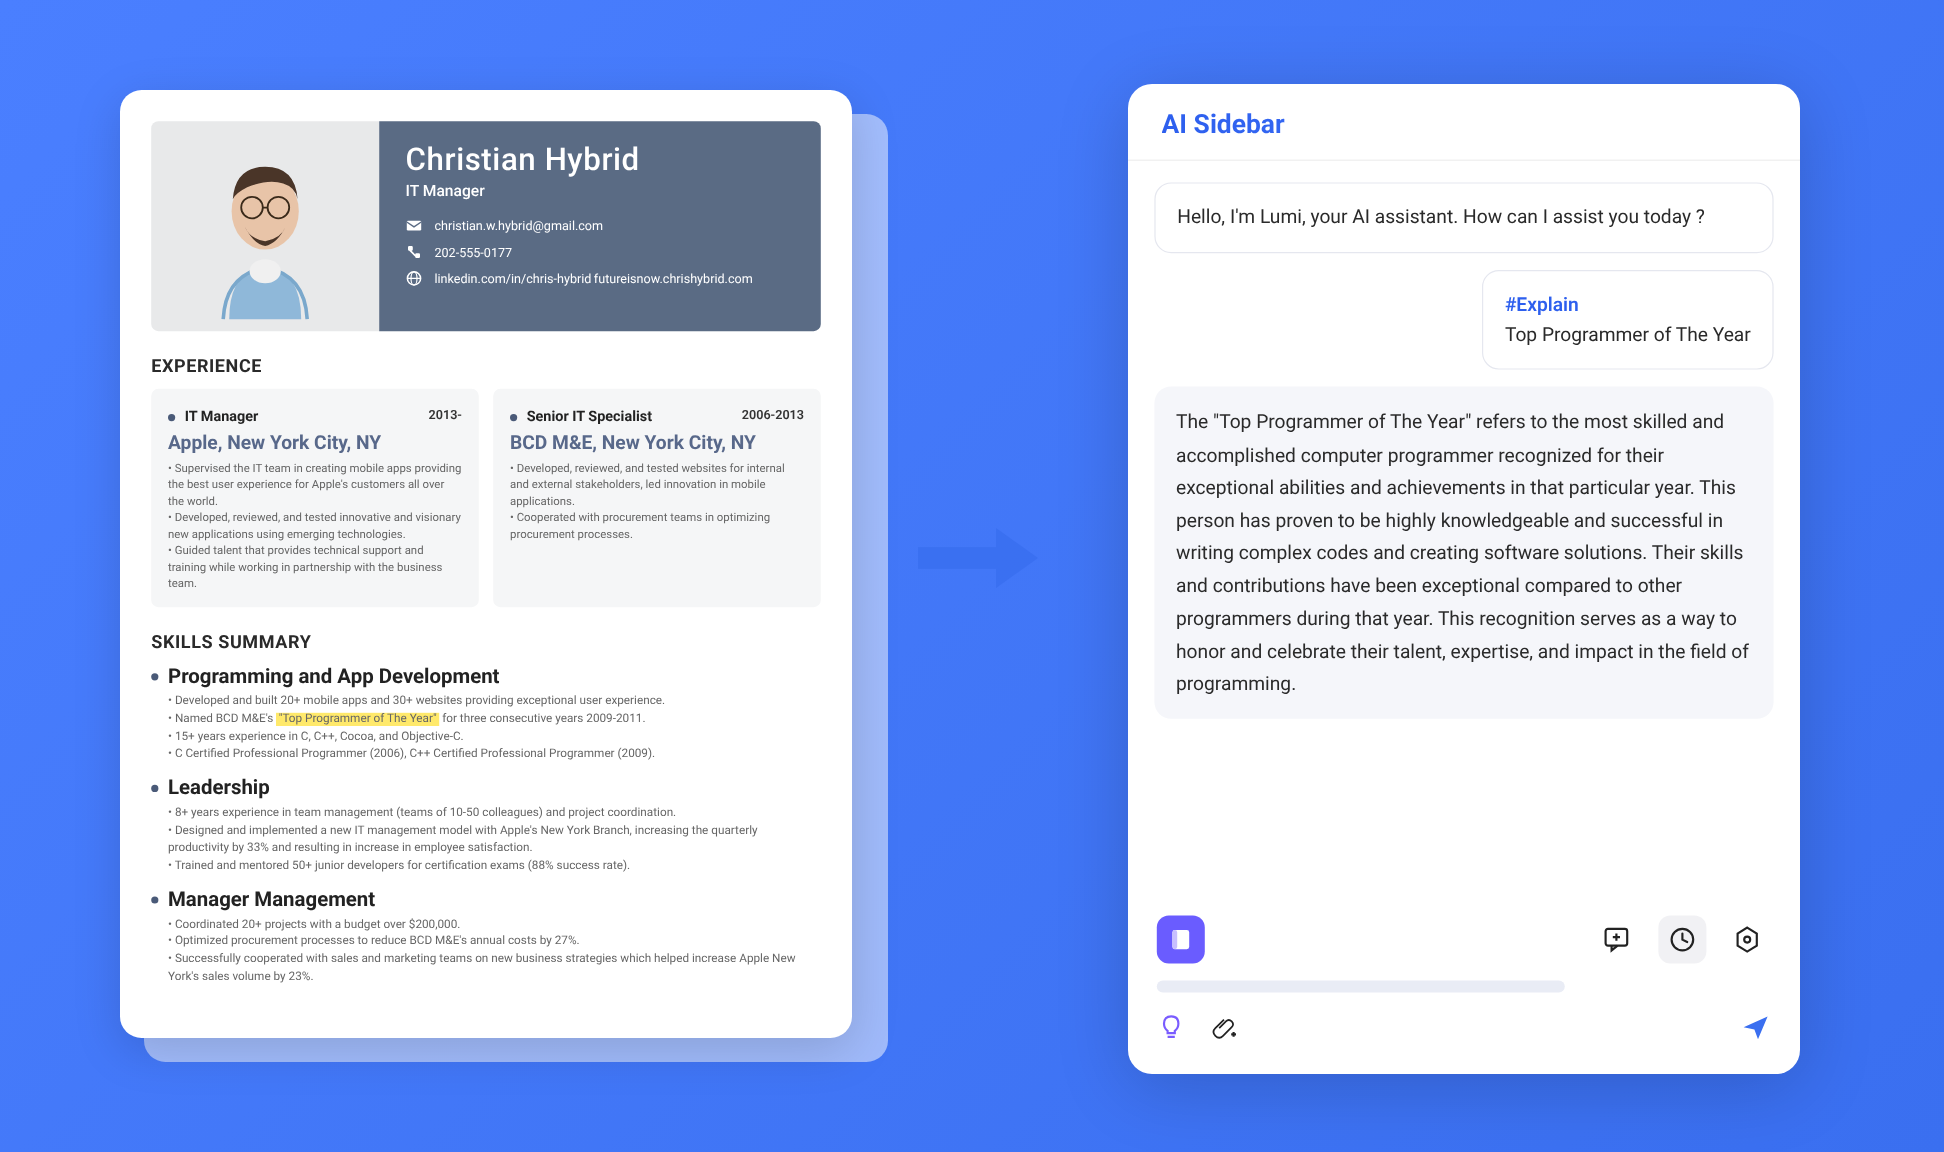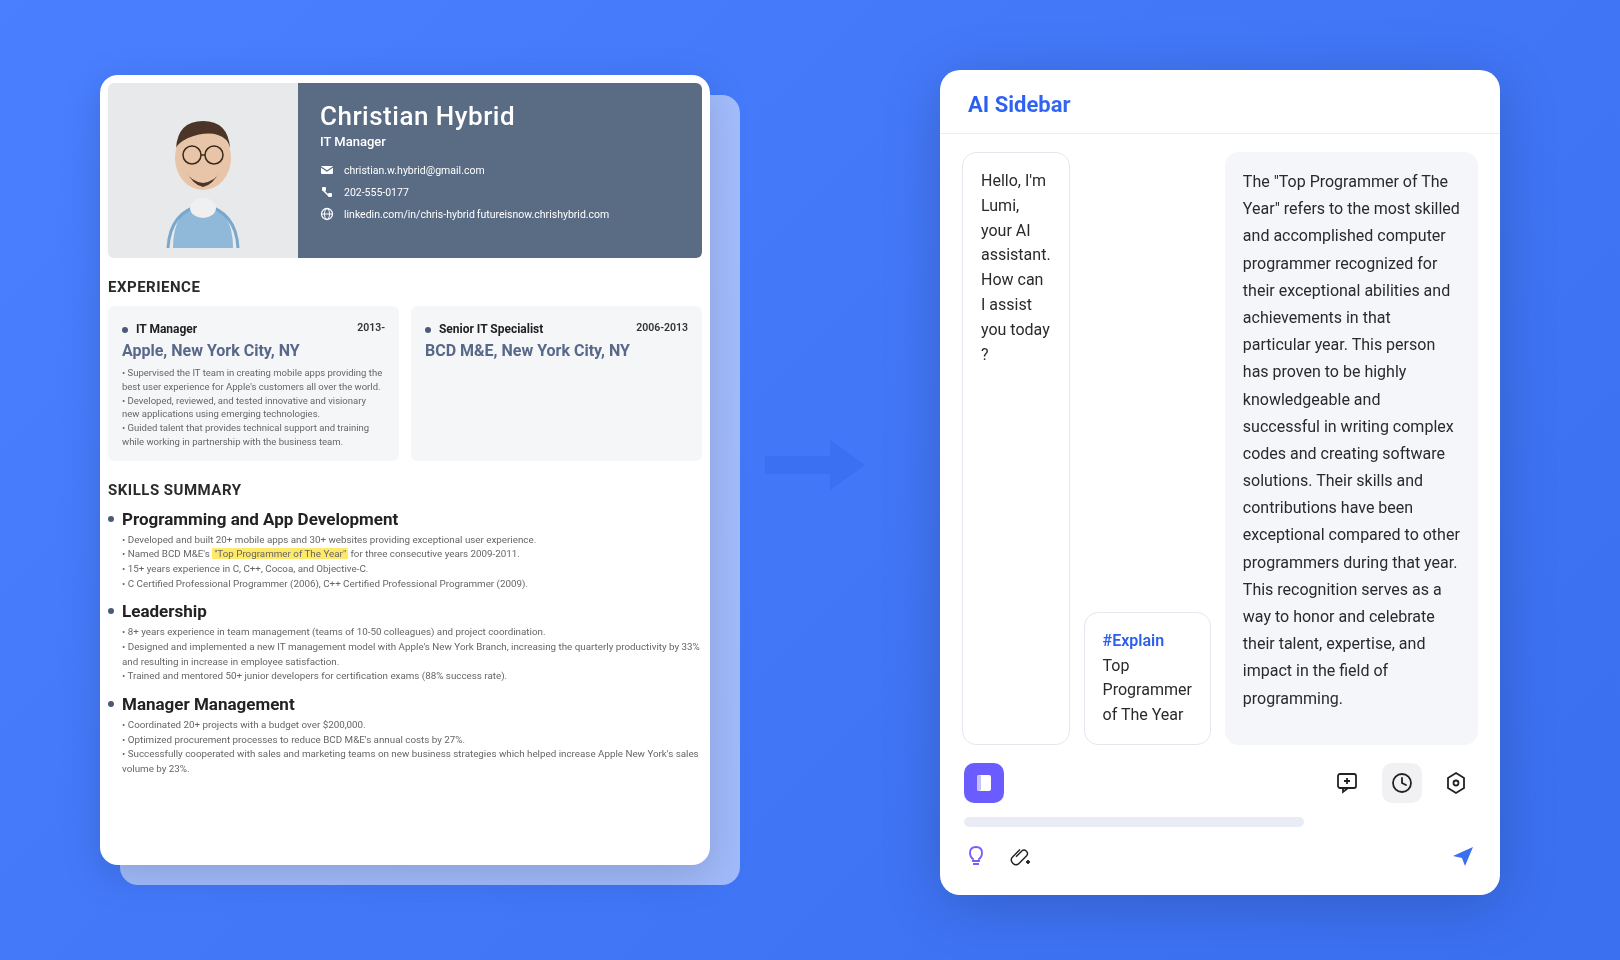--- a/index.html
+++ b/index.html
@@ -32,21 +32,21 @@
   background: #fff;
   border-radius: 18px;
   opacity: 0.5;
 }
 .resume {
   position: relative;
   width: 610px;
   height: 790px;
   background: #fff;
   border-radius: 18px;
-  padding: 8px;
+  padding: 26px;
   box-shadow: 0 10px 40px rgba(0,0,0,0.15);
 }
 .resume-header {
   display: flex;
   gap: 0;
 }
 .photo {
   width: 190px;
   height: 175px;
   background: #e8e9ea;
@@ -108,21 +108,21 @@
   height: 825px;
   background: #fff;
   border-radius: 20px;
   overflow: hidden;
   box-shadow: 0 10px 60px rgba(0,0,0,0.18);
   display: flex;
   flex-direction: column;
 }
 .sb-header { padding: 22px 28px 16px; border-bottom: 1px solid #eee; }
 .sb-title { font-size: 22px; font-weight: 700; background: linear-gradient(90deg, #2d5fee, #4a7fff); -webkit-background-clip: text; background-clip: text; -webkit-text-fill-color: transparent; }
-.sb-body { flex: 1; padding: 18px 22px 10px; display: flex; flex-direction: row; gap: 14px; overflow: hidden; }
+.sb-body { flex: 1; padding: 18px 22px 10px; display: flex; flex-direction: column; gap: 14px; overflow: hidden; }
 .msg {
   border: 1px solid #e5e7ef;
   border-radius: 14px;
   padding: 16px 18px;
   font-size: 16px;
   color: #2a2a2a;
   line-height: 1.55;
 }
 .msg-user { align-self: flex-end; max-width: 340px; }
 .hashtag { color: #2d5fee; font-weight: 600; }
@@ -215,20 +215,24 @@
             <div class="bullet-dot">Developed, reviewed, and tested innovative and visionary new applications using emerging technologies.</div>
             <div class="bullet-dot">Guided talent that provides technical support and training while working in partnership with the business team.</div>
           </div>
         </div>
         <div class="exp-card">
           <div class="exp-top">
             <span><span class="dot"></span>&nbsp;&nbsp;<span class="exp-role">Senior IT Specialist</span></span>
             <span class="exp-period">2006-2013</span>
           </div>
           <div class="exp-company">BCD M&amp;E, New York City, NY</div>
+          <div class="exp-bullets">
+            <div class="bullet-dot">Developed, reviewed, and tested websites for internal and external stakeholders, led innovation in mobile applications.</div>
+            <div class="bullet-dot">Cooperated with procurement teams in optimizing procurement processes.</div>
+          </div>
         </div>
       </div>
 
       <div class="section-title">SKILLS SUMMARY</div>
 
       <div class="skill-group">
         <div class="skill-title-row">
             <span class="dot"></span>
             <span class="skill-title">Programming and App Development</span>
           </div>

